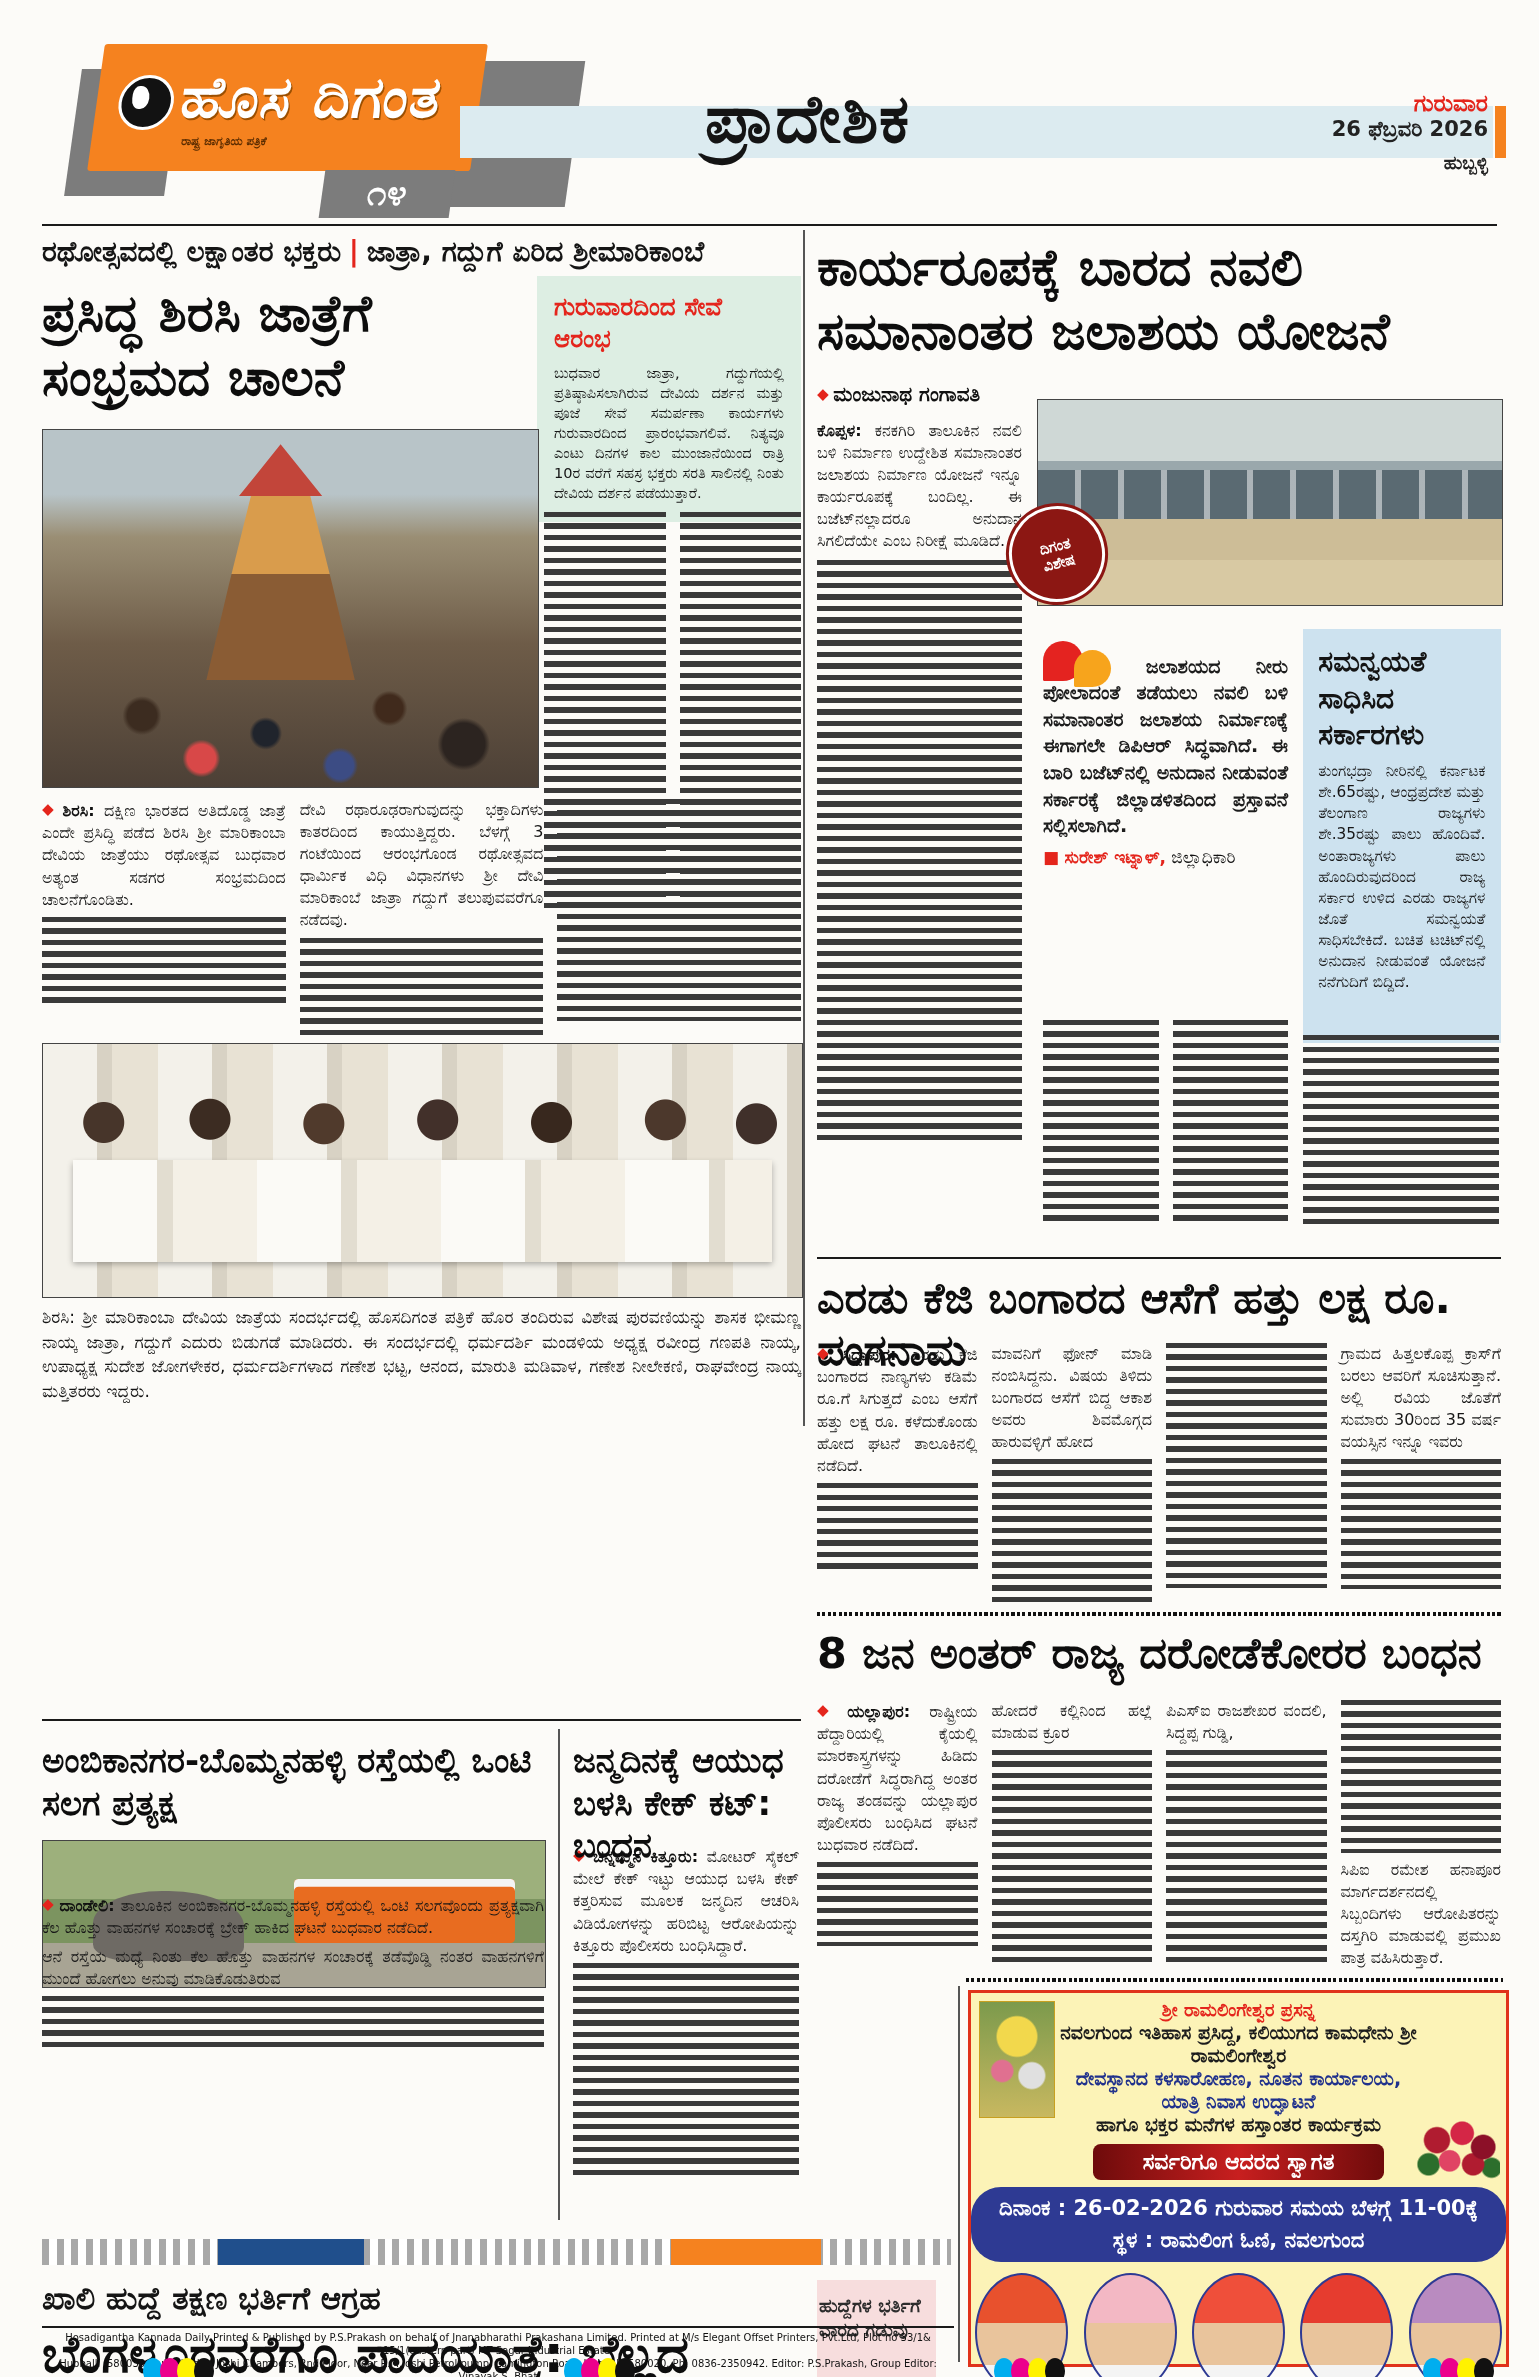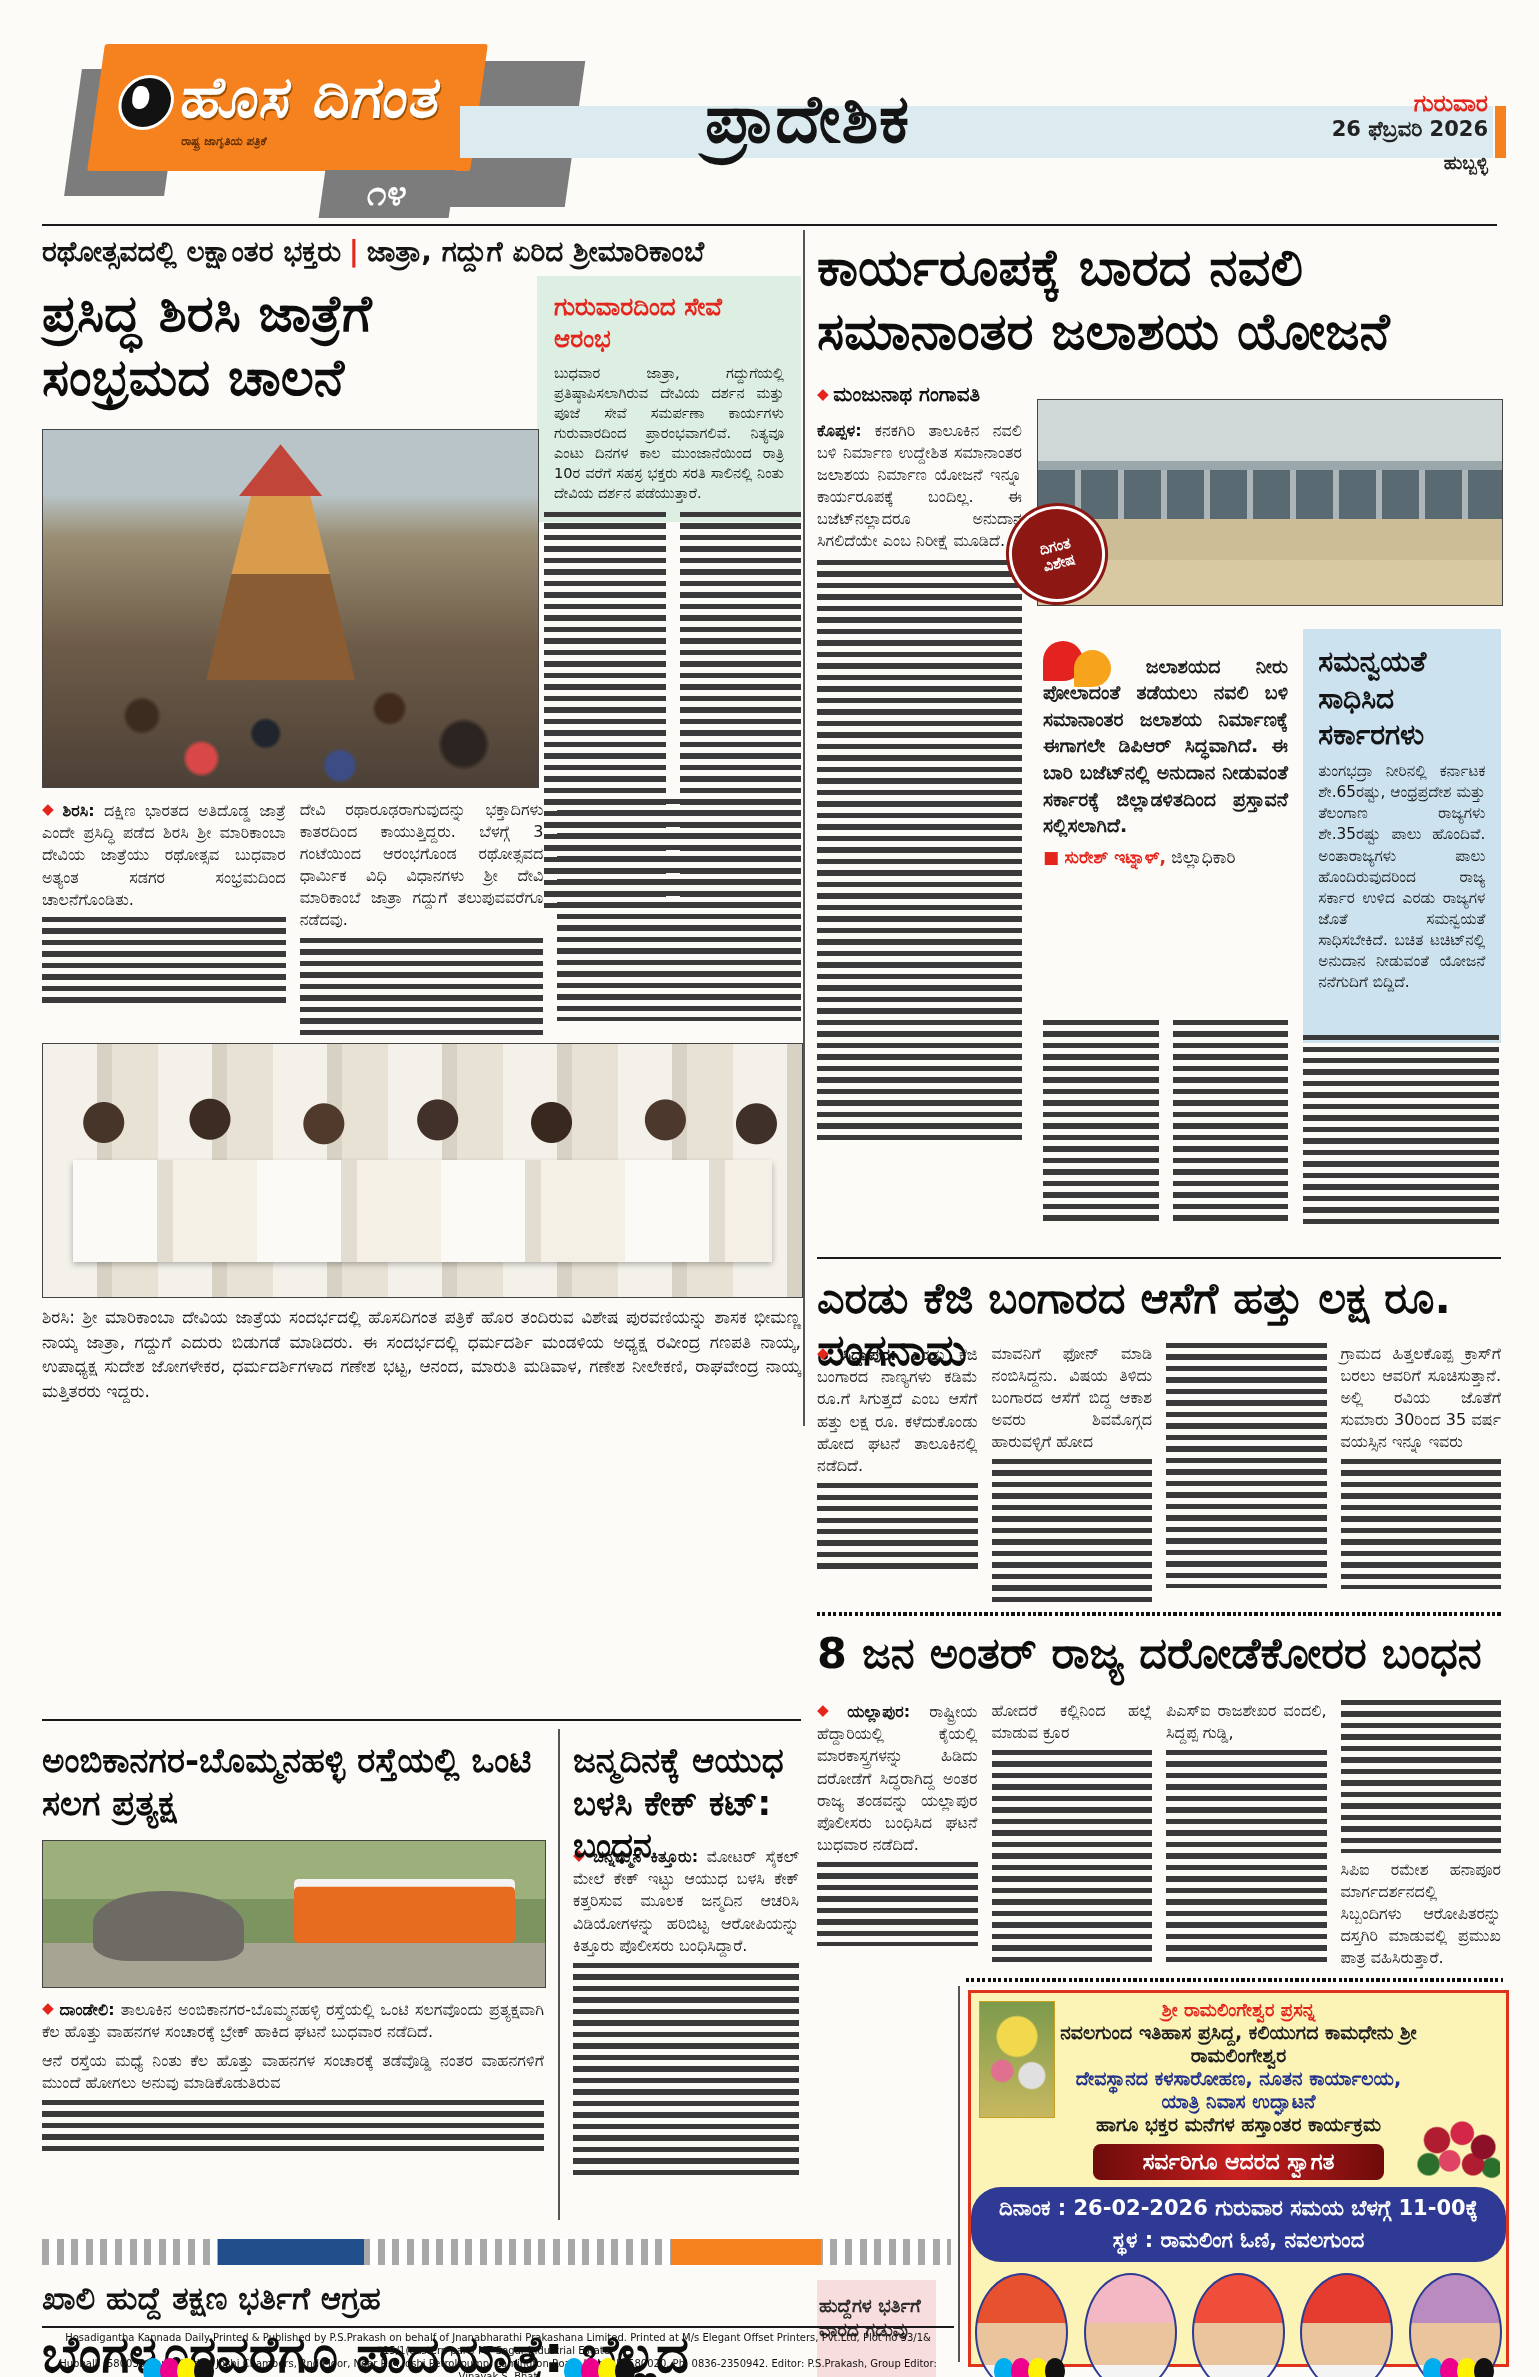--- a/index.html
+++ b/index.html
@@ -277,21 +277,21 @@
   </div>
 
   <div class="rule" style="left:42px;top:1719px;width:759px;height:2.3px;"></div>
   <div class="vline" style="left:558px;top:1729px;height:491px;"></div>
 
   <div class="abs headline-m" style="left:42px;top:1739px;width:498px;">ಅಂಬಿಕಾನಗರ-ಬೊಮ್ಮನಹಳ್ಳಿ ರಸ್ತೆಯಲ್ಲಿ ಒಂಟಿ ಸಲಗ ಪ್ರತ್ಯಕ್ಷ</div>
   <div class="photo ph-elephant" style="left:42px;top:1840px;width:502px;height:146px;">
     <span class="bus"></span>
       <span class="ele"></span>
   </div>
-  <div class="abs" style="left:42px;top:1998px;width:502px;height:215px;">
+  <div class="abs" style="left:42px;top:1894px;width:502px;height:215px;">
     <p class="body-txt" style="margin:0;"><span class="red-diamond">◆</span><b class="dl">ದಾಂಡೇಲಿ:</b> <span>ತಾಲೂಕಿನ ಅಂಬಿಕಾನಗರ-ಬೊಮ್ಮನಹಳ್ಳಿ ರಸ್ತೆಯಲ್ಲಿ ಒಂಟಿ ಸಲಗವೊಂದು ಪ್ರತ್ಯಕ್ಷವಾಗಿ ಕೆಲ ಹೊತ್ತು ವಾಹನಗಳ ಸಂಚಾರಕ್ಕೆ ಬ್ರೇಕ್ ಹಾಕಿದ ಘಟನೆ ಬುಧವಾರ ನಡೆದಿದೆ.</span></p>
     <p class="body-txt" style="margin:6.1px 0 0;">ಆನೆ ರಸ್ತೆಯ ಮಧ್ಯೆ ನಿಂತು ಕೆಲ ಹೊತ್ತು ವಾಹನಗಳ ಸಂಚಾರಕ್ಕೆ ತಡೆವೊಡ್ಡಿ ನಂತರ ವಾಹನಗಳಿಗೆ ಮುಂದೆ ಹೋಗಲು ಅನುವು ಮಾಡಿಕೊಡುತಿರುವ</p>
     <div class="sim" style="height:54px;margin-top:6.1px;"></div>
   </div>
 
   <div class="abs" style="left:573px;top:1845px;width:226px;height:368px;">
     <p class="body-txt" style="margin:0;"><span class="red-diamond">◆</span><b class="dl">ಚನ್ನಮ್ಮನ ಕಿತ್ತೂರು:</b> <span>ಮೋಟರ್ ಸೈಕಲ್ ಮೇಲೆ ಕೇಕ್ ಇಟ್ಟು ಆಯುಧ ಬಳಸಿ ಕೇಕ್ ಕತ್ತರಿಸುವ ಮೂಲಕ ಜನ್ಮದಿನ ಆಚರಿಸಿ ವಿಡಿಯೋಗಳನ್ನು ಹರಿಬಿಟ್ಟ ಆರೋಪಿಯನ್ನು ಕಿತ್ತೂರು ಪೊಲೀಸರು ಬಂಧಿಸಿದ್ದಾರೆ.</span></p>
     <div class="sim" style="height:215px;margin-top:6.1px;"></div>
   </div>
   <div class="abs headline-m" style="left:573px;top:1739px;width:226px;">ಜನ್ಮದಿನಕ್ಕೆ ಆಯುಧ ಬಳಸಿ ಕೇಕ್ ಕಟ್: ಬಂಧನ</div>

